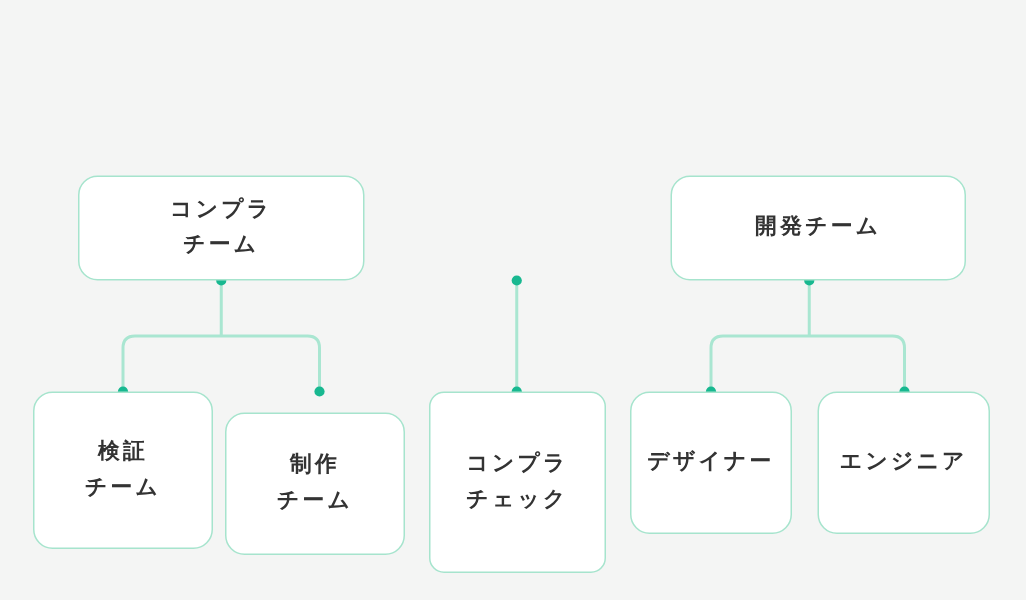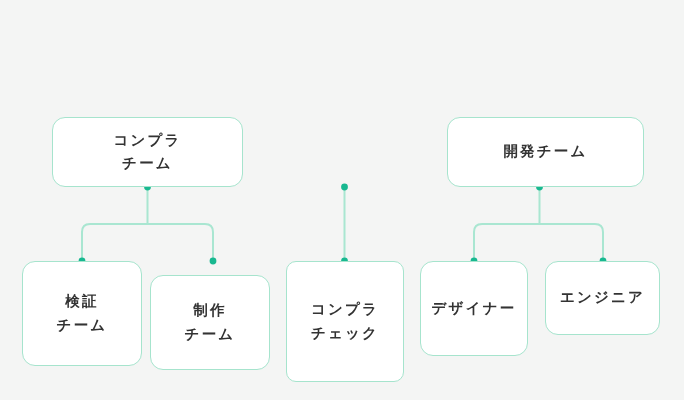--- a/index.html
+++ b/index.html
@@ -83,21 +83,21 @@
   
   .m0 { left: 52px;  top: 117px; width: 191px; height: 70px; }
   .m1 { left: 250px; top: 117px; width: 185px; height: 70px; }
   .m2 { left: 447px; top: 117px; width: 197px; height: 70px; }
 
   
   .b0 { left: 22px;  top: 261px; width: 120px; height: 105px; }
   .b1 { left: 150px; top: 275px; width: 120px; height: 95px; }
   .b2 { left: 286px; top: 261px; width: 118px; height: 121px; border-radius: 10px; }
   .b3 { left: 420px; top: 261px; width: 108px; height: 95px; }
-  .b4 { left: 545px; top: 261px; width: 115px; height: 74px; }
+  .b4 { left: 545px; top: 261px; width: 115px; height: 95px; }
 </style>
 </head>
 <body>
 
 <div id="org-root">
 
   <svg id="connector-layer" viewBox="0 0 684 400" width="684" height="400">
 
     <path class="conn-line" d="M147.5,187 L147.5,224"></path>
     <path class="conn-line" d="M82,261 L82,232 Q82,224 90,224 L205,224 Q213,224 213,232 L213,261"></path>

